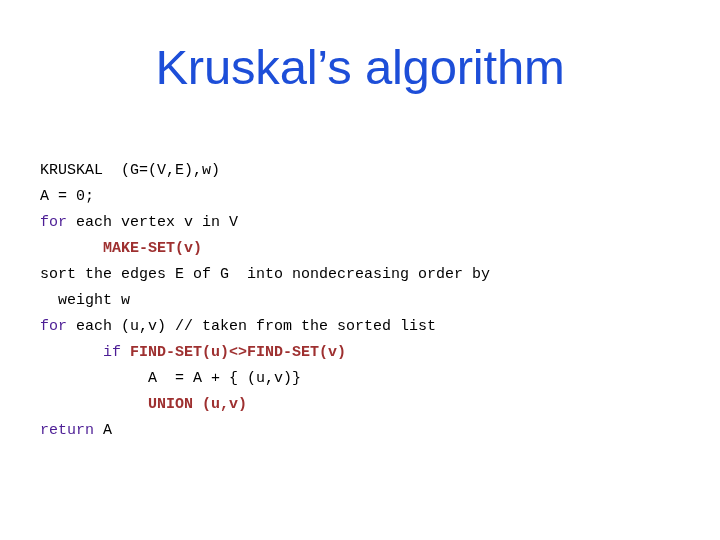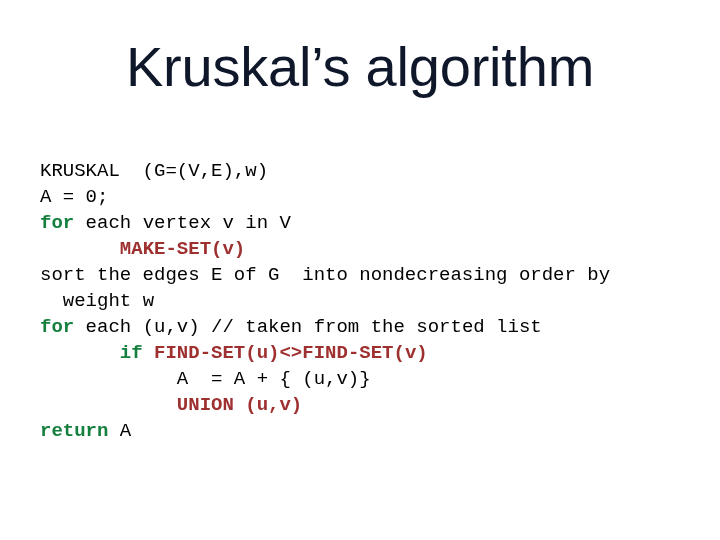--- a/index.html
+++ b/index.html
@@ -20,45 +20,45 @@
     background: #ffffff;
     box-sizing: border-box;
   }
   .slide-title {
     position: absolute;
     top: 44px;
     left: 0;
     width: 720px;
     text-align: center;
     font-family: "Liberation Sans", sans-serif;
-    font-size: 56px;
+    font-size: 49px;
     font-weight: 400;
     line-height: 46px;
-    color: #0f172a;
+    color: #1d4ed8;
     letter-spacing: -0.2px;
     white-space: pre;
   }
   .code-block {
     position: absolute;
     top: 158px;
     left: 40px;
     width: 660px;
     font-family: "Liberation Mono", "DejaVu Sans Mono", monospace;
-    font-size: 19px;
+    font-size: 15px;
     line-height: 26px;
     color: #000000;
     white-space: pre;
   }
   .code-line {
     white-space: pre;
     min-height: 26px;
   }
   .kw {
-    font-weight: 700;
-    color: #15803d;
+    font-weight: 400;
+    color: #4c1d95;
   }
   .fn {
     color: #9e3030;
     font-weight: 700;
   }
   .plain {
     color: #000000;
   }
 </style>
 </head>

